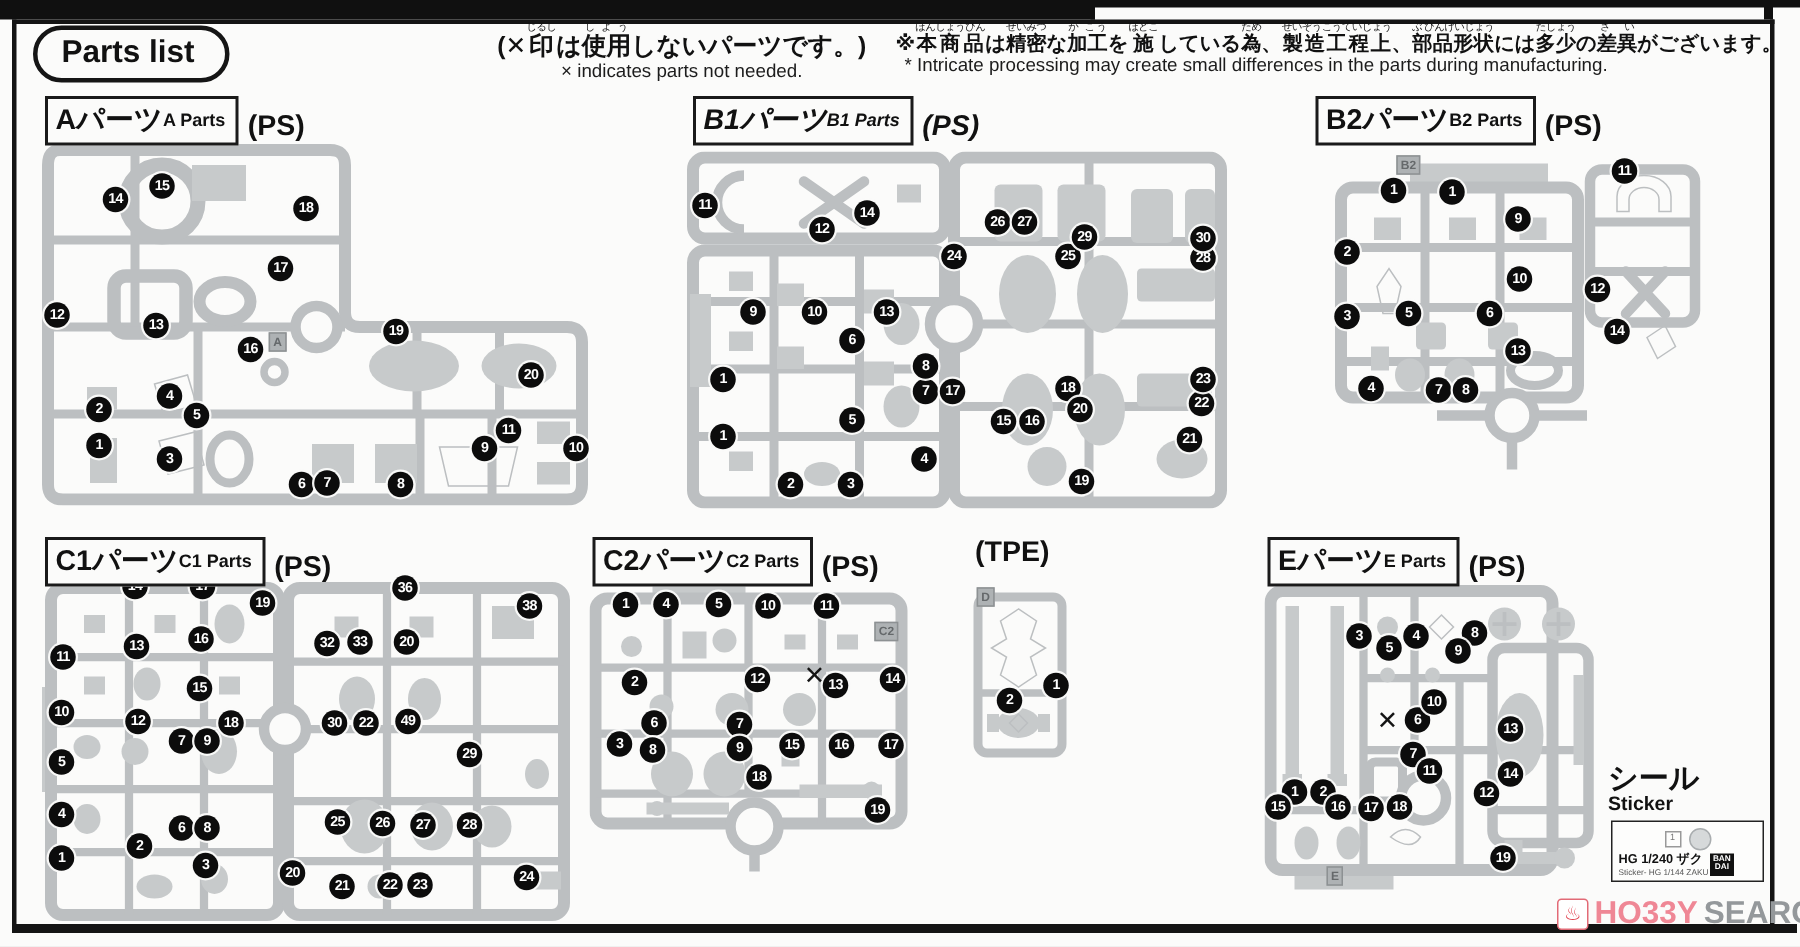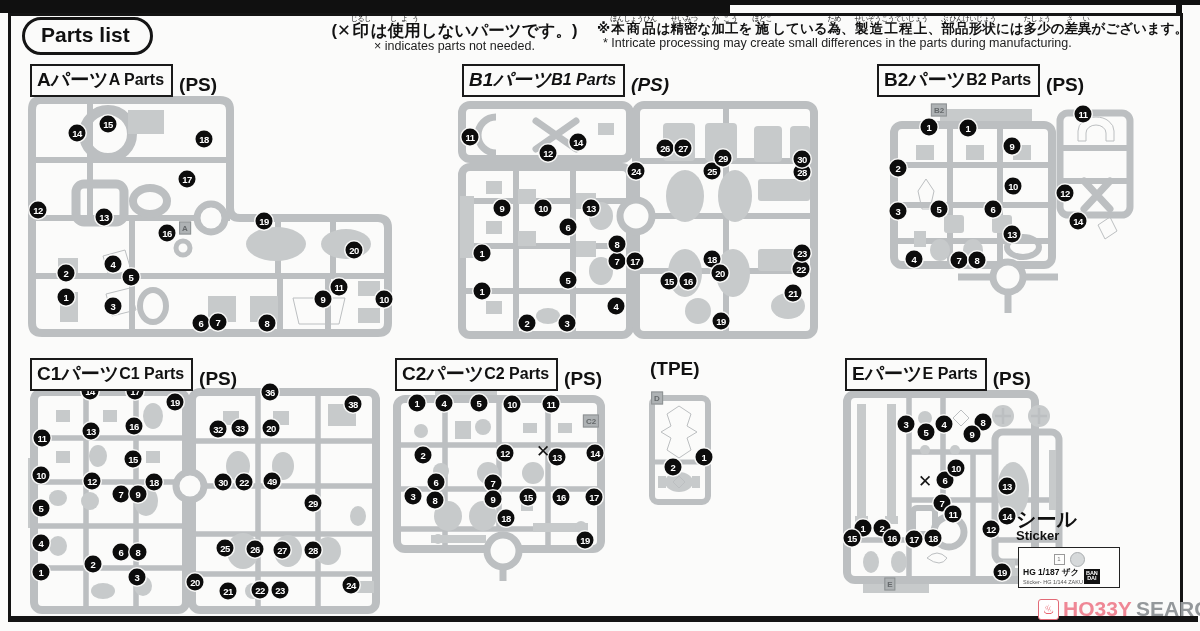--- a/index.html
+++ b/index.html
@@ -27,37 +27,37 @@
   .note-x .jp-ruby-line{font-size:16.5px;}
   .note-mfg .jp-ruby-line{font-size:13.5px;}
   ruby rt{font-size:7px;font-weight:normal;letter-spacing:-0.5px;}
   .en-line{font-size:12.5px;color:#1c1c1c;margin-top:1px;}
   .note-x .en-line{text-align:center;}
   .note-mfg .en-line{padding-left:6px;}
 
   .runner-header{position:absolute;display:flex;align-items:flex-end;gap:6px;z-index:6;}
   .hbox{display:flex;align-items:center;gap:0;border:2px solid #1a1a1a;padding:1px 7px 2px 5px;background:#fbfbfa;}
   .hbox .jp{font-size:19px;font-weight:bold;}
-  .hbox .en{font-size:16px;font-weight:600;}
+  .hbox .en{font-size:12px;font-weight:600;}
   .mat{font-size:19px;font-weight:bold;padding-bottom:1px;}
 
   .sprue{position:absolute;z-index:1;}
   .sprue path,.sprue rect.fr,.sprue circle.fr,.sprue ellipse.fr{fill:none;stroke:#bcbfc1;}
   .blob{fill:#c7cacb;stroke:none;}
   .gate{fill:#fbfbfa;stroke:#bcbfc1;}
 
   .badge{position:absolute;width:17px;height:17px;background:#0c0c0c;color:#fff;border-radius:50%;
          display:flex;align-items:center;justify-content:center;font-size:9.5px;font-weight:bold;
          transform:translate(-50%,-50%);box-shadow:0 0 0 1.5px rgba(251,251,250,.95);z-index:5;
          letter-spacing:-0.5px;}
   .xmark{position:absolute;transform:translate(-50%,-50%);font-size:17px;font-weight:bold;color:#141414;z-index:5;}
   .rtag{position:absolute;transform:translate(-50%,-50%);background:#aeb2b4;border:1px solid #8d9193;
         color:#65696b;font-size:8px;font-weight:bold;padding:0 2px;line-height:11px;z-index:4;}
 
-  .sticker-sec{position:absolute;left:1016px;top:509px;width:110px;z-index:6;}
+  .sticker-sec{position:absolute;left:1072px;top:509px;width:110px;z-index:6;}
   .sticker-jp{font-size:20px;font-weight:bold;line-height:1;}
   .sticker-en{font-size:13px;font-weight:600;line-height:1.1;}
   .sticker-box{margin-top:4px;margin-left:2px;width:92px;border:1.5px solid #222;background:#fdfdfc;padding:3px 4px 2px 4px;}
   .sticker-row1{display:flex;align-items:center;justify-content:center;gap:5px;height:16px;}
   .chip{width:9px;height:9px;border:1px solid #999;font-size:6px;color:#777;display:flex;align-items:center;justify-content:center;}
   .dot{width:13px;height:13px;border-radius:50%;background:#d6d9da;border:1px solid #a9adaf;}
   .sticker-line1{font-size:8.5px;font-weight:bold;white-space:nowrap;display:flex;align-items:center;gap:2px;}
   .sticker-line2{font-size:5.5px;color:#555;white-space:nowrap;}
   .bandai{background:#111;color:#fff;font-size:5.5px;font-weight:bold;line-height:1;padding:2px 2px;text-align:center;margin-left:1px;}
   .sticker-text-col{display:flex;align-items:center;}
@@ -471,21 +471,21 @@
   <div class="sticker-sec">
     <div class="sticker-jp">シール</div>
     <div class="sticker-en">Sticker</div>
     <div class="sticker-box">
       <div class="sticker-row1">
         <span class="chip">1</span>
         <span class="dot"></span>
       </div>
       <div class="sticker-text-col">
         <div>
-          <div class="sticker-line1">HG 1/187 ザク</div>
+          <div class="sticker-line1">HG 1/240 ザク</div>
           <div class="sticker-line2">Sticker- HG 1/144 ZAKU</div>
         </div>
         <div class="bandai">
           <div>BAN</div>
           <div>DAI</div>
         </div>
       </div>
     </div>
   </div>
 

